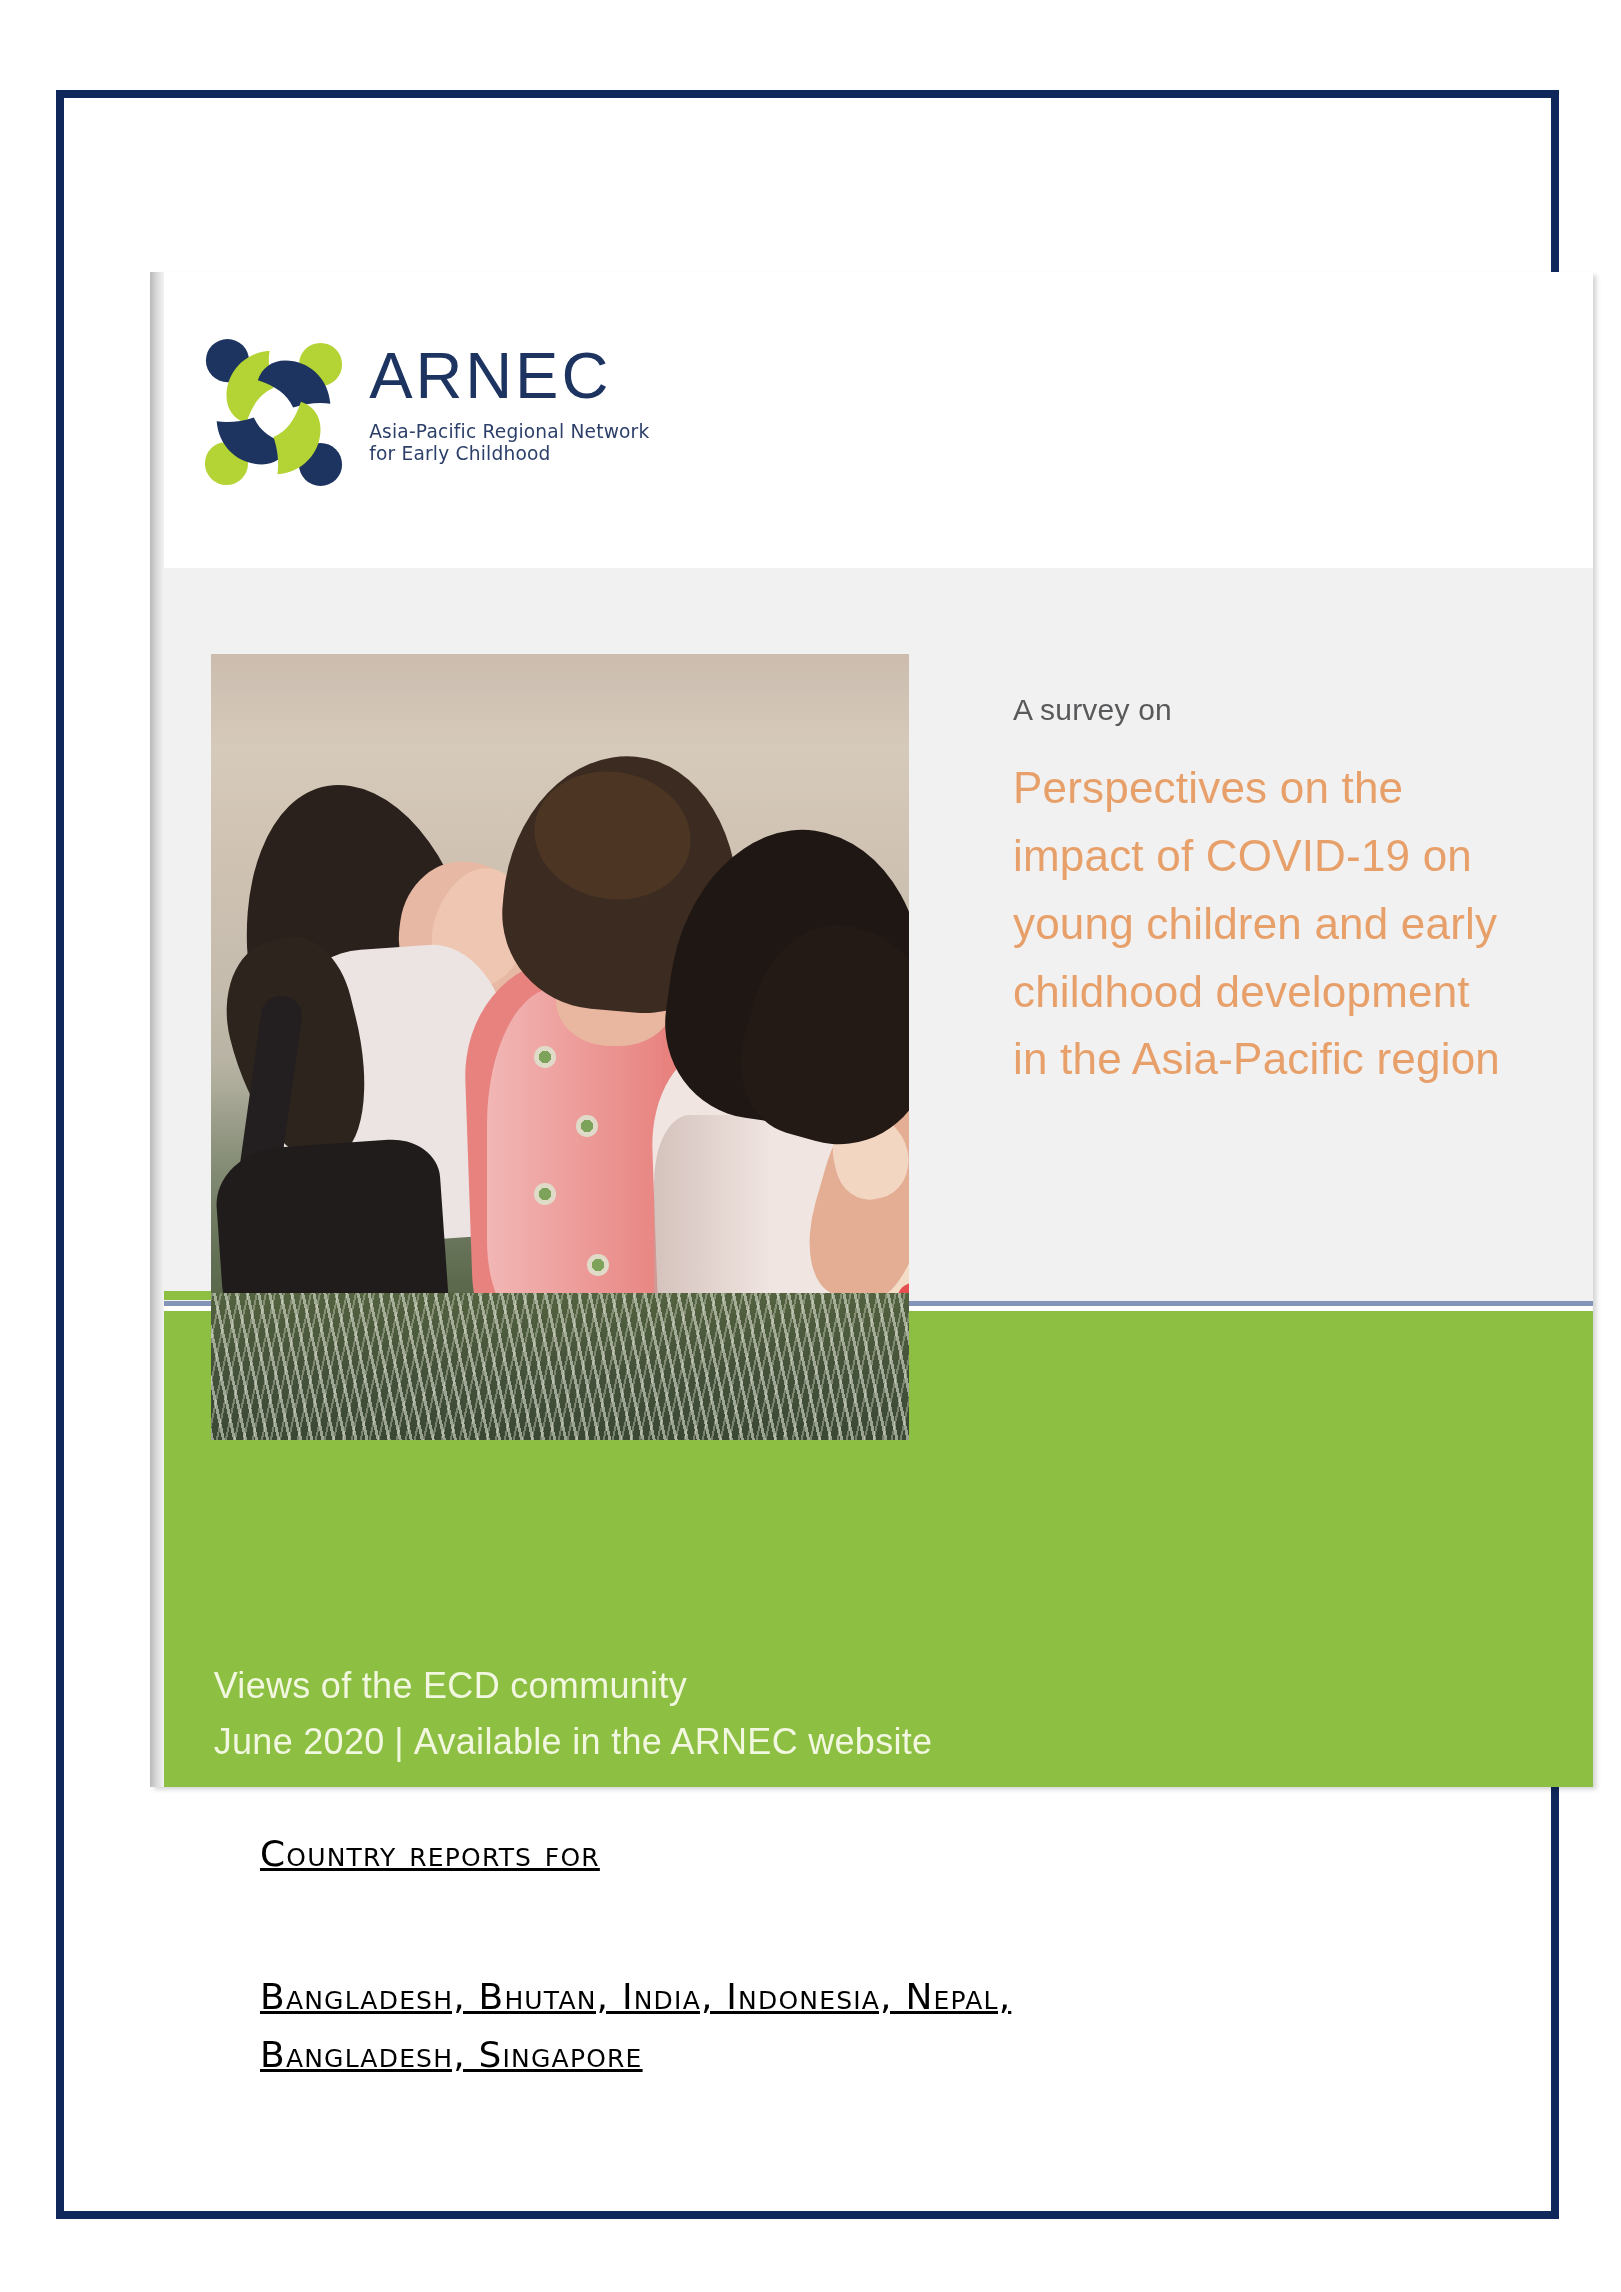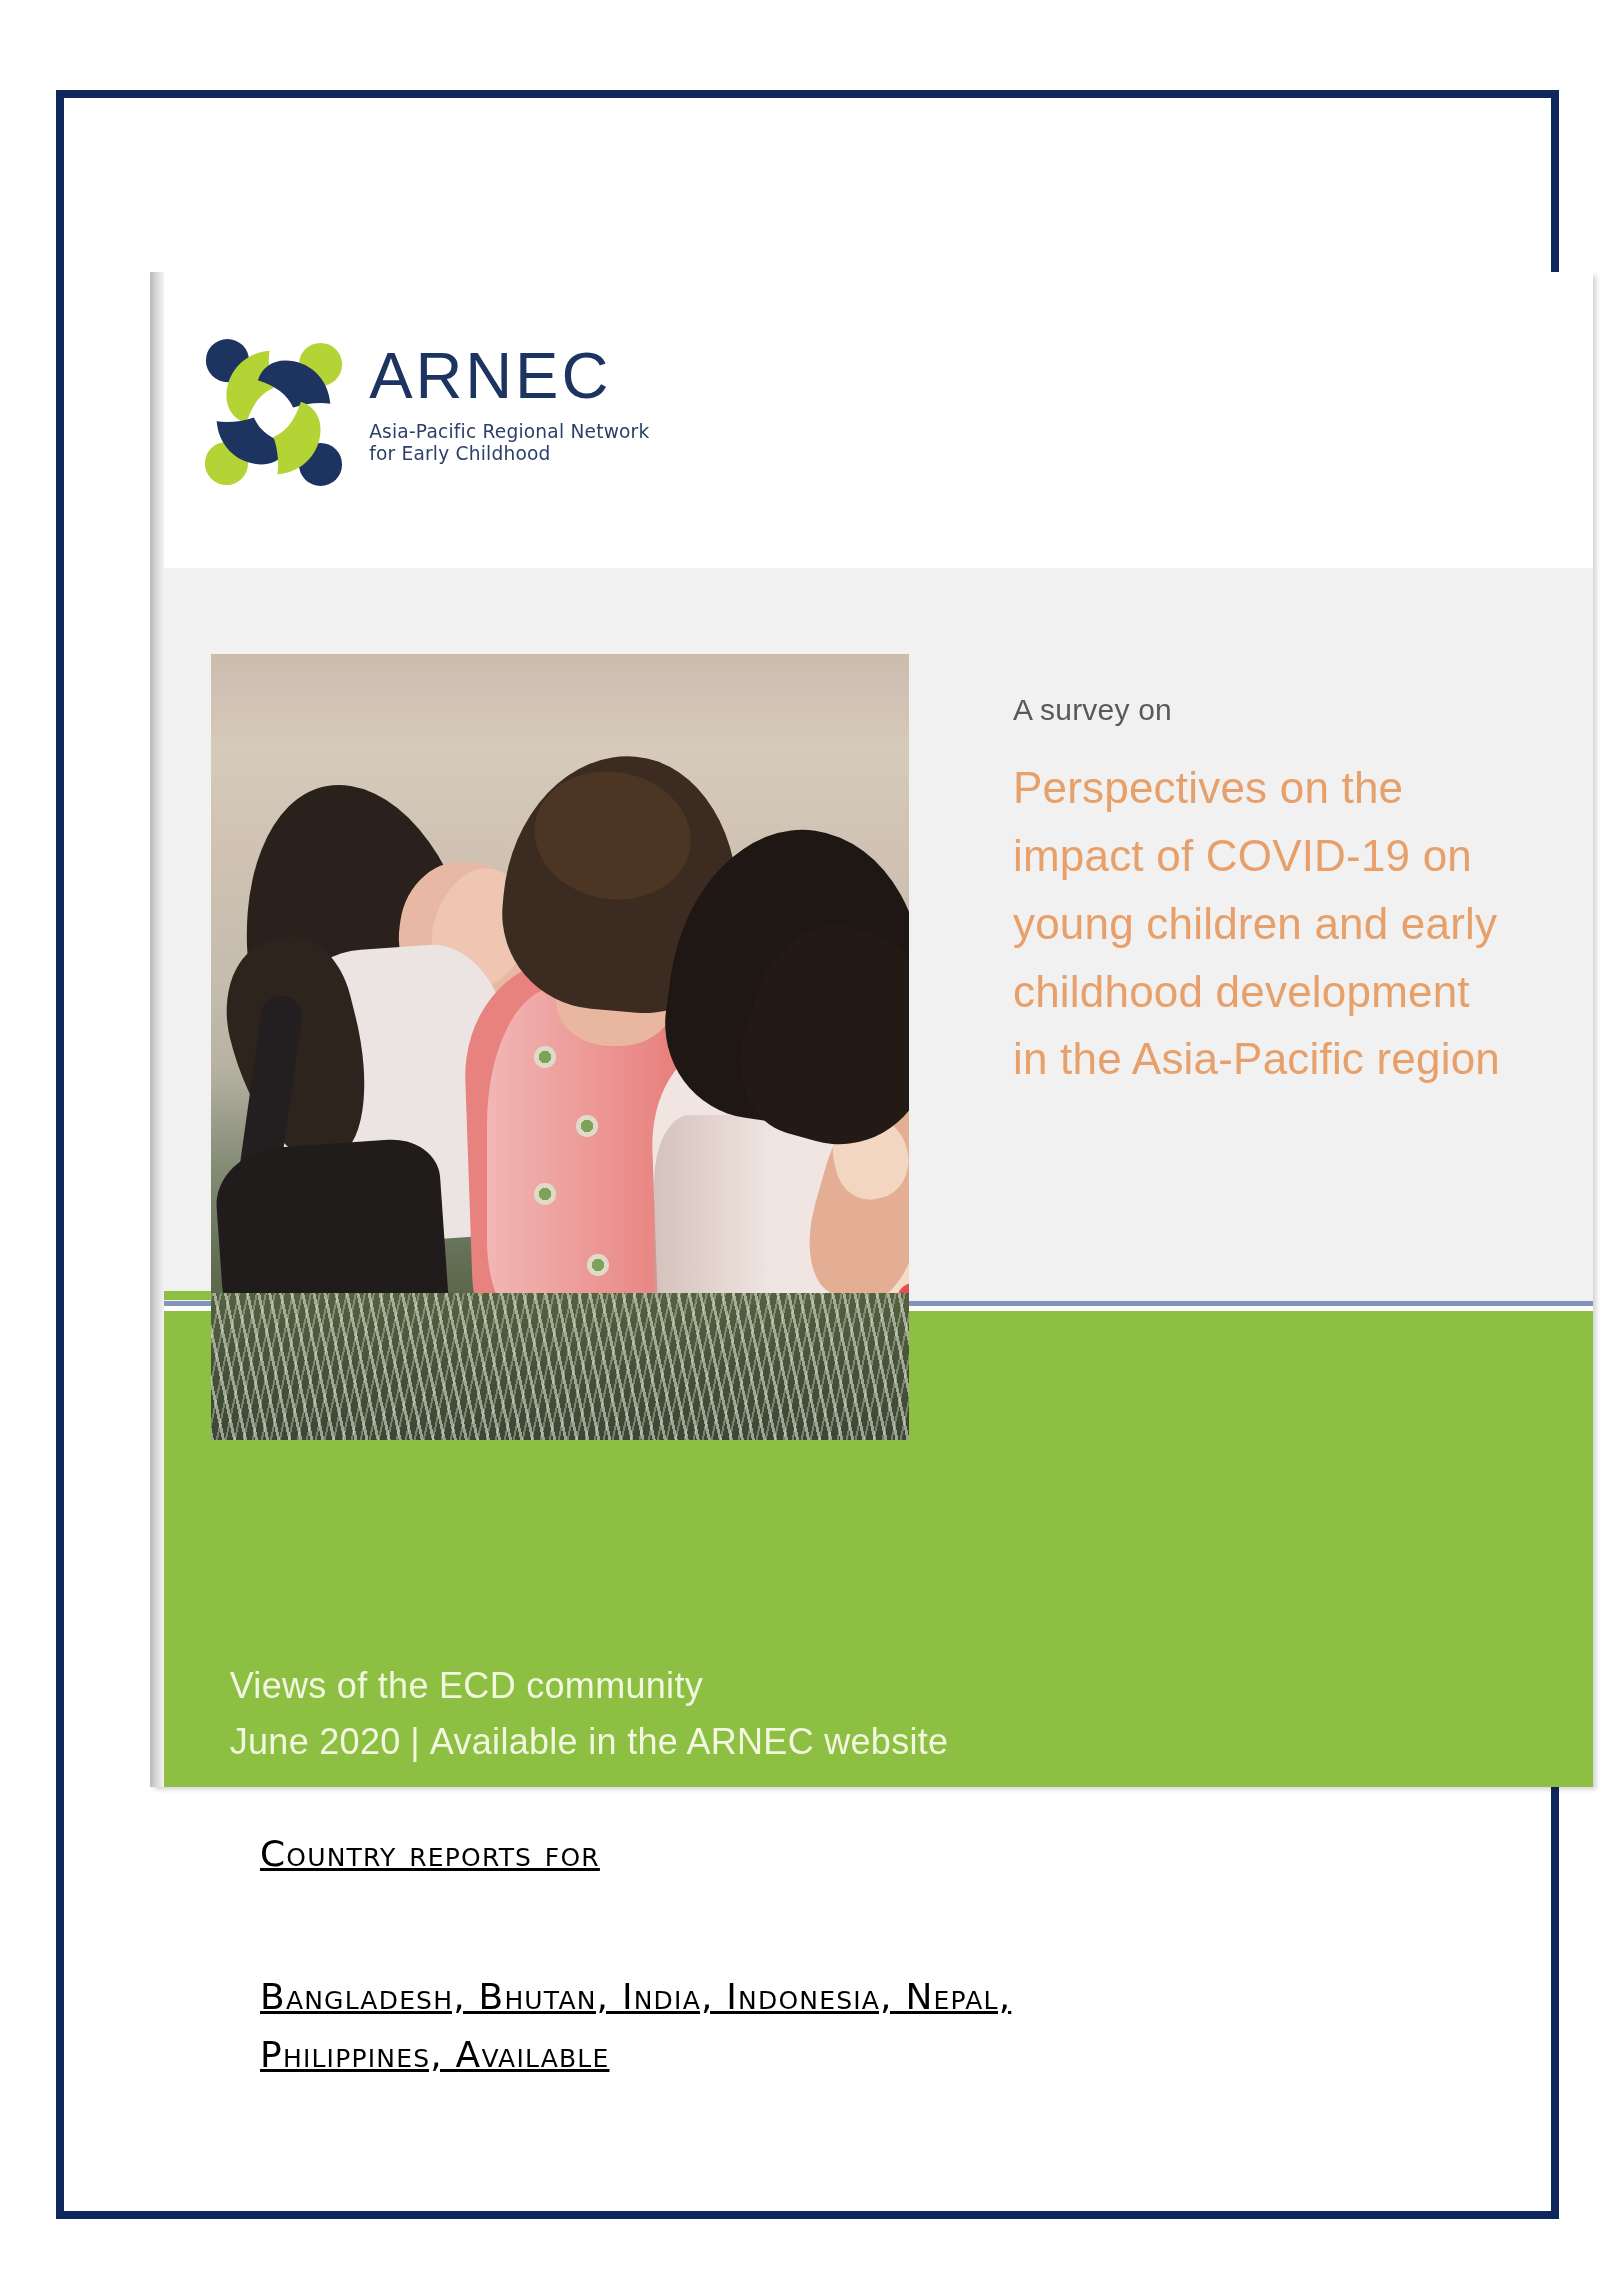--- a/index.html
+++ b/index.html
@@ -127,21 +127,21 @@
   #green-band {
     position: absolute;
     left: 13.7px;
     top: 1039px;
     width: 1429px;
     height: 476px;
     background: #8cbf42;
   }
   #green-text {
     position: absolute;
-    left: 66px;
+    left: 50px;
     top: 347px;
     color: #f2f7df;
     font-family: "Liberation Sans", sans-serif;
     font-size: 36px;
     line-height: 1.55;
     letter-spacing: 0.3px;
     white-space: nowrap;
   }
   #green-text .gt-line { display: block; }
   #green-text .sep { padding: 0 9.8px; }
@@ -495,19 +495,19 @@
           <span class="gt-line"><span>June 2020</span><span class="sep">|</span><span>Available in the ARNEC website</span></span>
         </div>
       </div>
 
     </div>
 
     <div id="report-section">
       <div id="report-heading">Country reports for</div>
       <div id="report-countries">
         <span class="rc-line">Bangladesh, Bhutan, India, Indonesia, Nepal,</span>
-        <span class="rc-line">Philippines, Available</span>
+        <span class="rc-line">Bangladesh, Singapore</span>
       </div>
     </div>
 
   </div>
 </div>
 
 
 </body></html>

